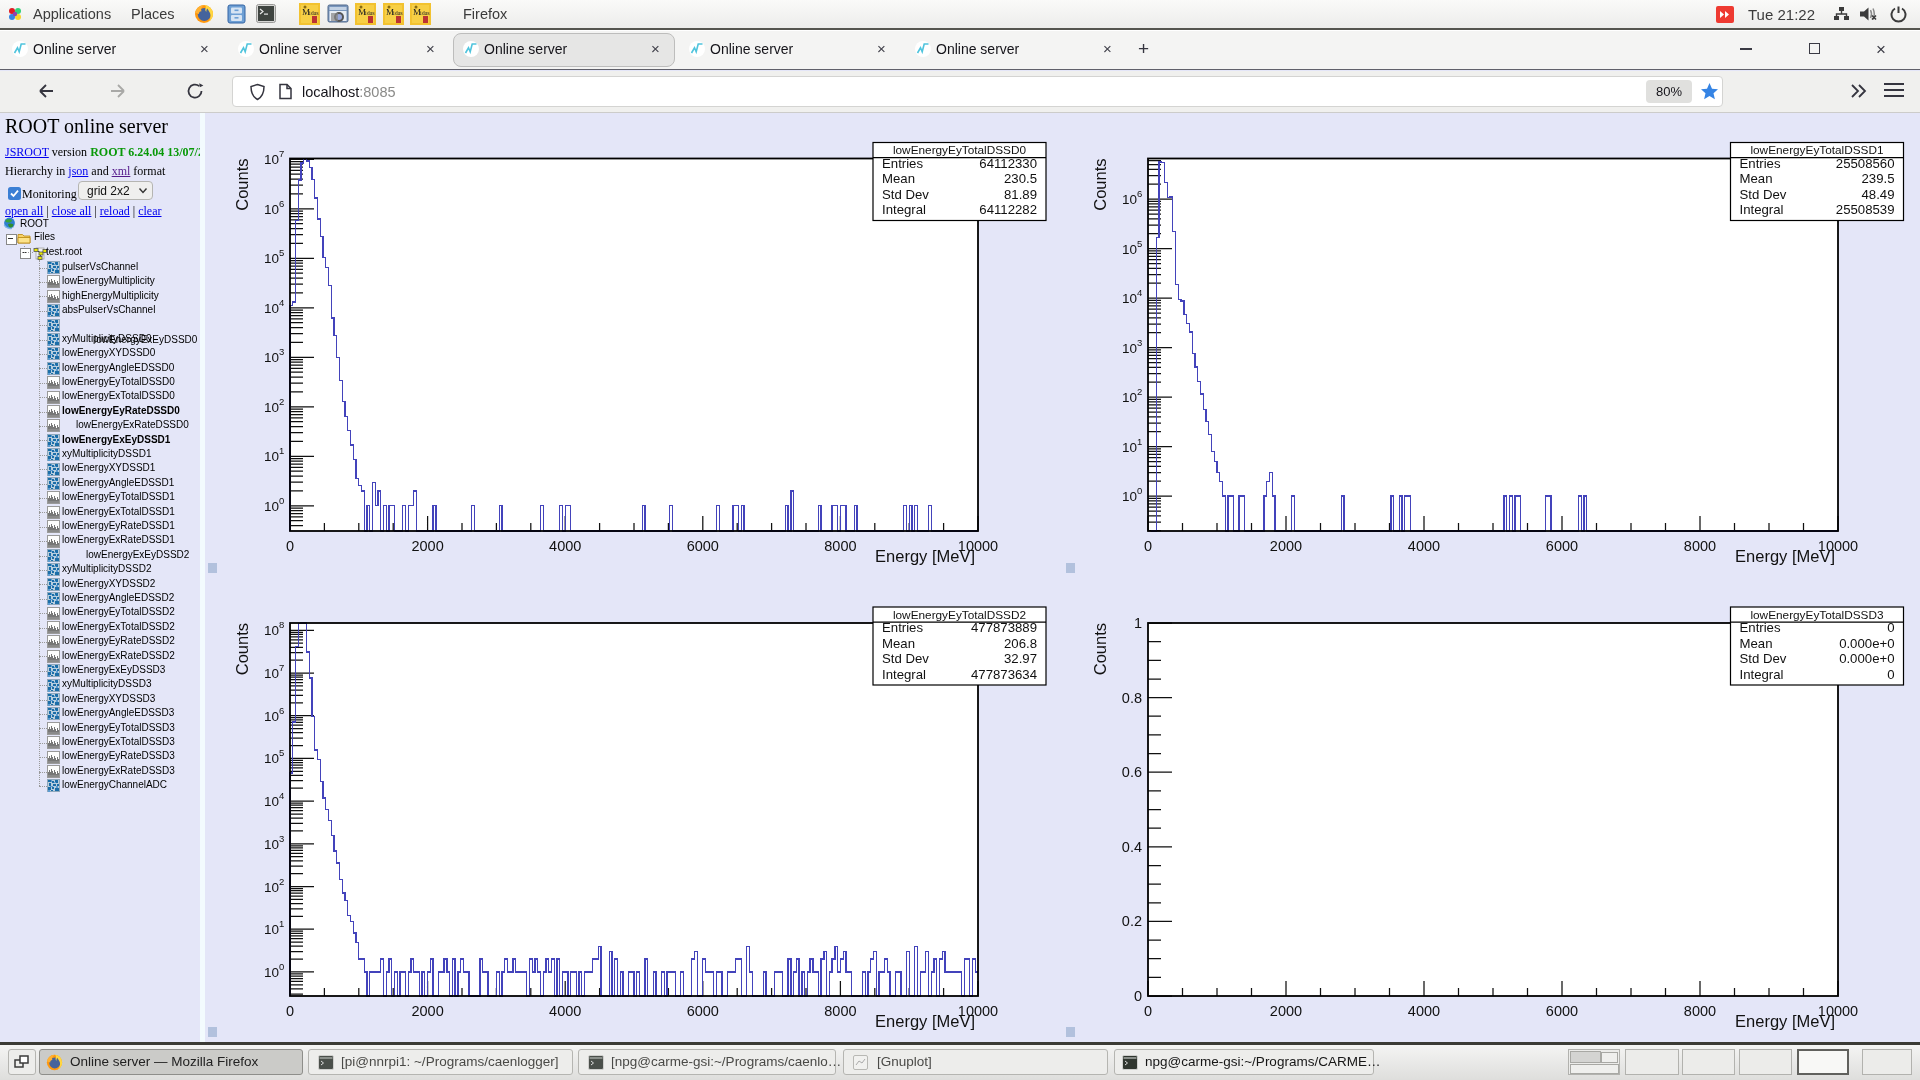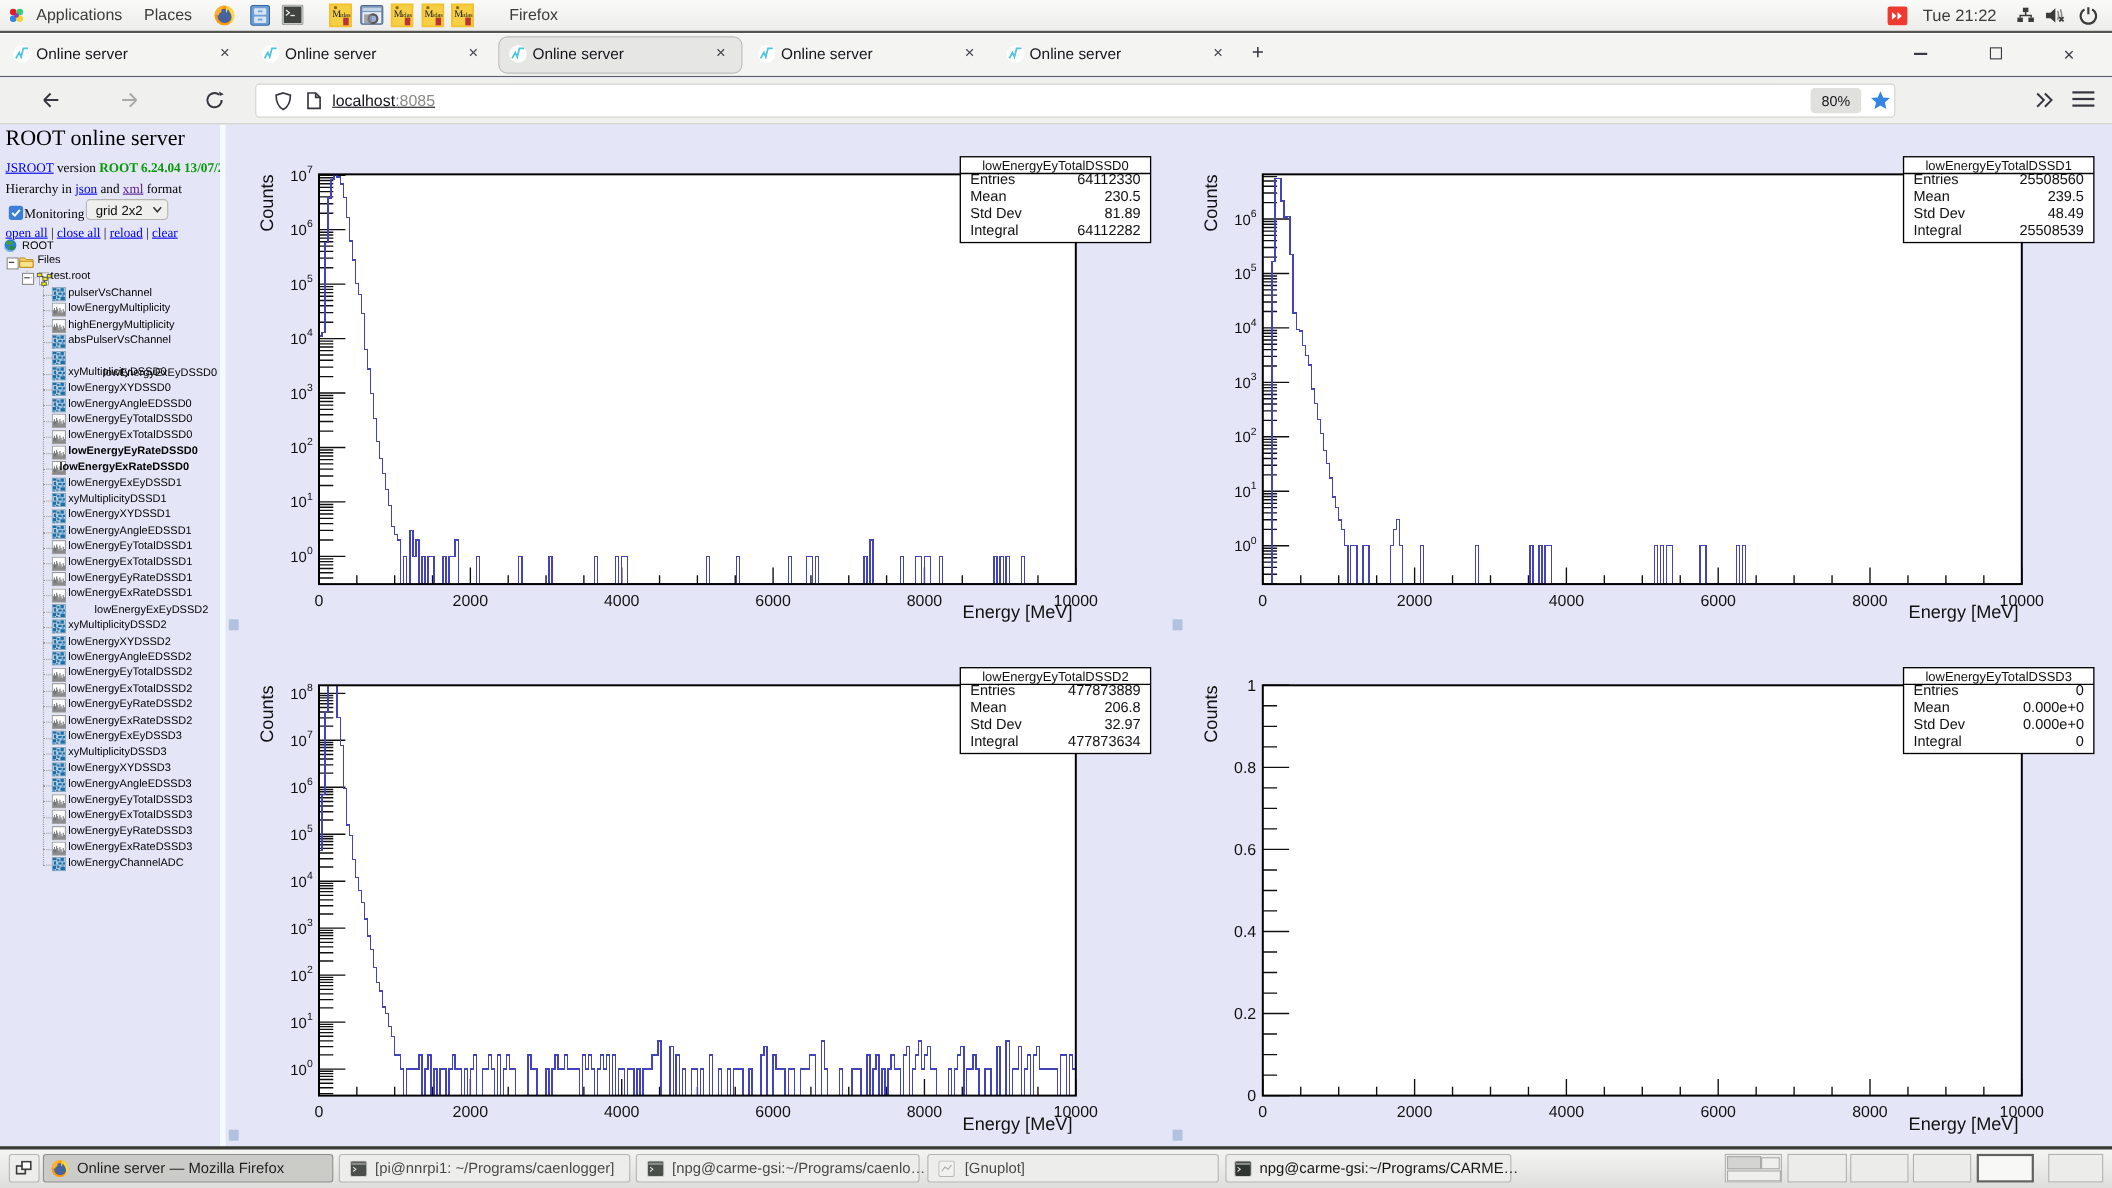--- a/index.html
+++ b/index.html
@@ -327,21 +327,21 @@
             <rect x="5" y="6" width="1" height="6"></rect>
             <rect x="6" y="8" width="1" height="4"></rect>
             <rect x="7" y="5" width="1" height="7"></rect>
             <rect x="8" y="7" width="1" height="5"></rect>
             <rect x="9" y="9" width="1" height="3"></rect>
             <rect x="10" y="6" width="1" height="6"></rect>
             <rect x="11" y="8" width="1" height="4"></rect>
           </g>
           <rect x="1" y="10" width="11" height="2" fill="#8a8a8a"></rect>
         </svg></div>
-<div style="position:absolute;left:54px;top:306.1px;white-space:nowrap;font-weight:bold;">lowEnergyExRateDSSD0</div>
+<div style="position:absolute;left:76px;top:306.1px;white-space:nowrap;">lowEnergyExRateDSSD0</div>
 <div style="position:absolute;left:39px;top:327.3px;width:8px;height:1px;border-top:1px dotted #999;"></div>
 <div style="position:absolute;left:47px;top:320.8px;"><svg width="13" height="13" viewBox="0 0 13 13">
           <rect width="13" height="13" fill="#b8cede"></rect>
           <rect x="0.5" y="0.5" width="12" height="12" fill="none" stroke="#8fa8bc" stroke-width="1"></rect>
           <g fill="#1c6ea8">
             <rect x="1" y="1" width="3" height="2"></rect>
             <rect x="5" y="2" width="2" height="2"></rect>
             <rect x="8" y="1" width="3" height="3"></rect>
             <rect x="2" y="4" width="2" height="3"></rect>
             <rect x="6" y="5" width="3" height="2"></rect>
@@ -352,21 +352,21 @@
             <rect x="4" y="11" width="2" height="1"></rect>
           </g>
           <g fill="#5b9bd0">
             <rect x="4" y="1" width="1" height="2"></rect>
             <rect x="7" y="3" width="2" height="1"></rect>
             <rect x="3" y="7" width="3" height="1"></rect>
             <rect x="9" y="7" width="2" height="2"></rect>
             <rect x="1" y="11" width="2" height="2"></rect>
           </g>
         </svg></div>
-<div style="position:absolute;left:62px;top:320.5px;white-space:nowrap;">lowEnergyExEyDSSD1</div>
+<div style="position:absolute;left:62px;top:320.5px;white-space:nowrap;font-weight:bold;">lowEnergyExEyDSSD1</div>
 <div style="position:absolute;left:39px;top:341.7px;width:8px;height:1px;border-top:1px dotted #999;"></div>
 <div style="position:absolute;left:47px;top:335.2px;"><svg width="13" height="13" viewBox="0 0 13 13">
           <rect width="13" height="13" fill="#b8cede"></rect>
           <rect x="0.5" y="0.5" width="12" height="12" fill="none" stroke="#8fa8bc" stroke-width="1"></rect>
           <g fill="#1c6ea8">
             <rect x="1" y="1" width="3" height="2"></rect>
             <rect x="5" y="2" width="2" height="2"></rect>
             <rect x="8" y="1" width="3" height="3"></rect>
             <rect x="2" y="4" width="2" height="3"></rect>
             <rect x="6" y="5" width="3" height="2"></rect>
@@ -1190,21 +1190,21 @@
     <path d="M14.2 2.2 L14.8 6.2 L18.4 4.6 Z" fill="#35353f"></path>
   </svg>
 <div style="position:absolute;left:232px;top:76px;width:1491px;height:31px;background:#fff;border:1px solid #d4d4d2;border-radius:4px;box-sizing:border-box;"></div>
 <svg style="position:absolute;left:249px;top:83px" width="17" height="18" viewBox="0 0 17 18">
     <path d="M8.5 1.5 L15 3.5 C15 9 14 13.5 8.5 16.5 C3 13.5 2 9 2 3.5 Z" stroke="#35353f" stroke-width="1.5" fill="none"></path>
   </svg>
 <svg style="position:absolute;left:278px;top:83px" width="15" height="17" viewBox="0 0 15 17">
     <path d="M2 1.5 H9 L13 5.5 V15.5 H2 Z" stroke="#35353f" stroke-width="1.5" fill="none"></path>
     <path d="M9 1.5 V5.5 H13" stroke="#35353f" stroke-width="1.5" fill="none"></path>
   </svg>
-<div style="position:absolute;left:302px;top:84px;font-size:14.5px;color:#15141a;font-family:'Liberation Sans',sans-serif;text-decoration:underline;">localhost<span style="color:#8a8a88;">:8085</span></div>
+<div style="position:absolute;left:302px;top:84px;font-size:14.5px;color:#15141a;font-family:'Liberation Sans',sans-serif;">localhost<span style="color:#8a8a88;">:8085</span></div>
 <div style="position:absolute;left:1646px;top:80px;width:46px;height:23px;background:#e0e0de;border-radius:4px;text-align:center;font-size:13px;line-height:23px;color:#15141a;">80%</div>
 <svg style="position:absolute;left:1700px;top:82px" width="19" height="19" viewBox="0 0 19 19">
     <path d="M9.5 1 L12 6.7 L18 7.2 L13.5 11.2 L14.9 17.2 L9.5 14 L4.1 17.2 L5.5 11.2 L1 7.2 L7 6.7 Z" fill="#3584e4"></path>
   </svg>
 <svg style="position:absolute;left:1848px;top:83px" width="20" height="16" viewBox="0 0 20 16">
     <path d="M4 2 L10 8 L4 14 M11 2 L17 8 L11 14" stroke="#35353f" stroke-width="1.8" fill="none"></path>
   </svg>
 <div style="position:absolute;left:1884px;top:83px;width:20px;height:2px;background:#35353f;"></div>
 <div style="position:absolute;left:1884px;top:89px;width:20px;height:2px;background:#35353f;"></div>
 <div style="position:absolute;left:1884px;top:95px;width:20px;height:2px;background:#35353f;"></div>

